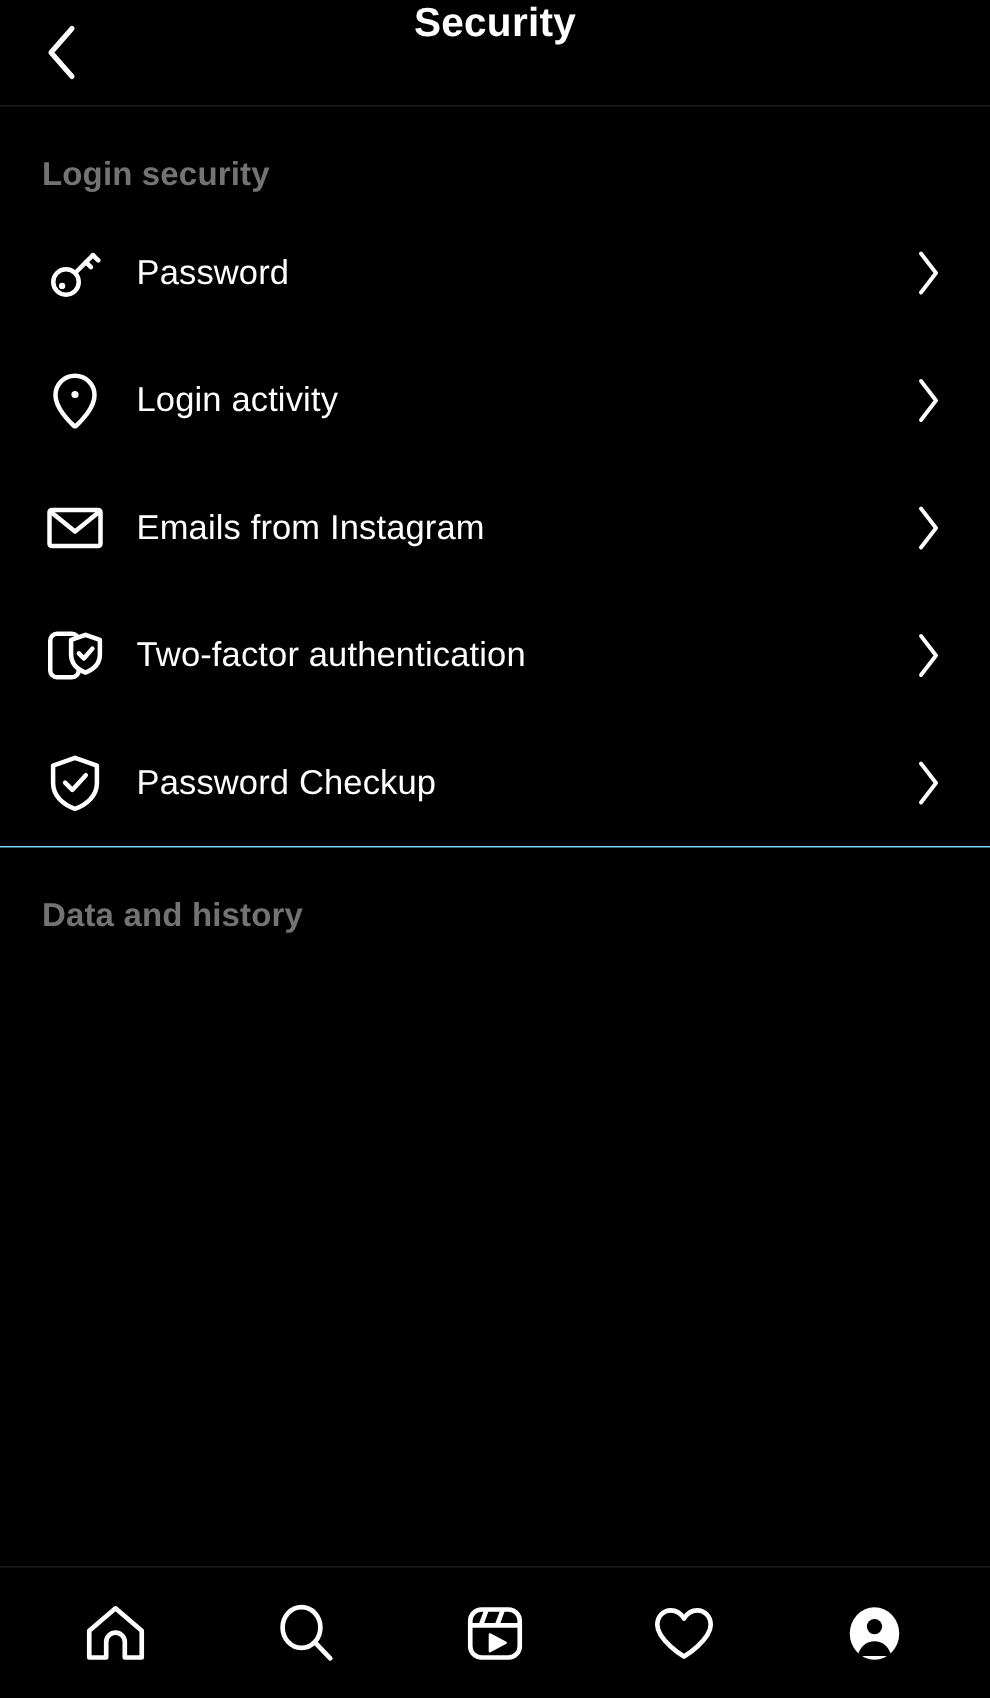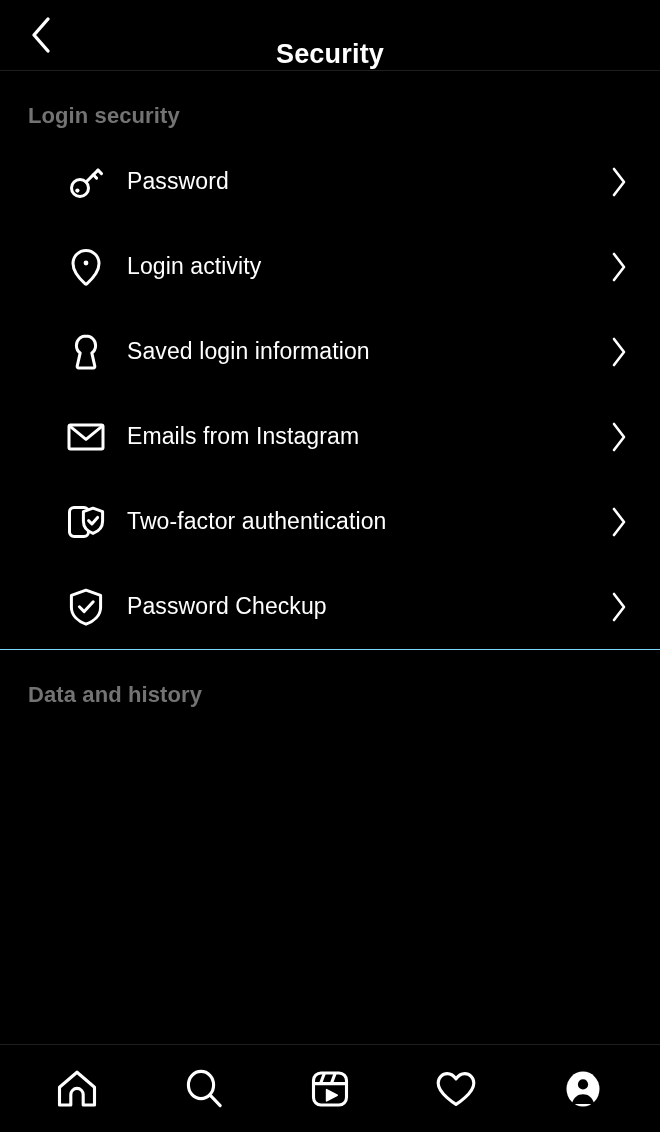--- a/index.html
+++ b/index.html
@@ -24,21 +24,21 @@
     flex-direction: column;
   }
 
   
   .header {
     position: relative;
     height: 70px;
     flex: 0 0 70px;
     border-bottom: 1px solid #1e1e1e;
     display: flex;
-    align-items: flex-end;
+    align-items: flex-start;
   }
   .back-btn {
     position: absolute;
     left: 10px;
     top: 0;
     height: 70px;
     width: 62px;
     display: flex;
     align-items: center;
     justify-content: center;
@@ -72,21 +72,20 @@
     padding: 32px 0 10px 28px;
     letter-spacing: 0.1px;
   }
   .row {
     display: flex;
     align-items: center;
     height: 85px;
     padding: 0 28px 0 28px;
     box-sizing: border-box;
     cursor: pointer;
-    margin-left: 36px;
   }
   .row-icon {
     flex: 0 0 44px;
     width: 44px;
     height: 44px;
     display: flex;
     align-items: center;
     justify-content: center;
   }
   .row-label {
@@ -175,33 +174,20 @@
           </svg>
         </div>
         <div class="row-label">Login activity</div>
         <div class="row-chevron">
           <svg width="20" height="34" viewBox="0 0 20 34">
             <path d="M5 4 L15 17 L5 30" fill="none" stroke="#ffffff" stroke-width="2.6" stroke-linecap="round" stroke-linejoin="round"></path>
           </svg>
         </div>
       </div>
 
-      <div class="row">
-        <div class="row-icon">
-          <svg width="42" height="42" viewBox="0 0 42 42">
-            <path d="M21 5 C15.6 5 11.4 9.2 11.4 14.4 C11.4 17.6 12.9 20.3 15.2 21.9 L12.2 35.2 C12.0 36.2 12.7 37 13.7 37 L28.3 37 C29.3 37 30.0 36.2 29.8 35.2 L26.8 21.9 C29.1 20.3 30.6 17.6 30.6 14.4 C30.6 9.2 26.4 5 21 5 Z" fill="none" stroke="#ffffff" stroke-width="3" stroke-linejoin="round"></path>
-          </svg>
-        </div>
-        <div class="row-label">Saved login information</div>
-        <div class="row-chevron">
-          <svg width="20" height="34" viewBox="0 0 20 34">
-            <path d="M5 4 L15 17 L5 30" fill="none" stroke="#ffffff" stroke-width="2.6" stroke-linecap="round" stroke-linejoin="round"></path>
-          </svg>
-        </div>
-      </div>
 
       <div class="row">
         <div class="row-icon">
           <svg width="42" height="42" viewBox="0 0 42 42">
             <rect x="4" y="9" width="34" height="24" rx="1.5" ry="1.5" fill="none" stroke="#ffffff" stroke-width="3" stroke-linejoin="round"></rect>
             <path d="M4.8 10.2 L21 23.4 L37.2 10.2" fill="none" stroke="#ffffff" stroke-width="3" stroke-linecap="round" stroke-linejoin="round"></path>
           </svg>
         </div>
         <div class="row-label">Emails from Instagram</div>
         <div class="row-chevron">

